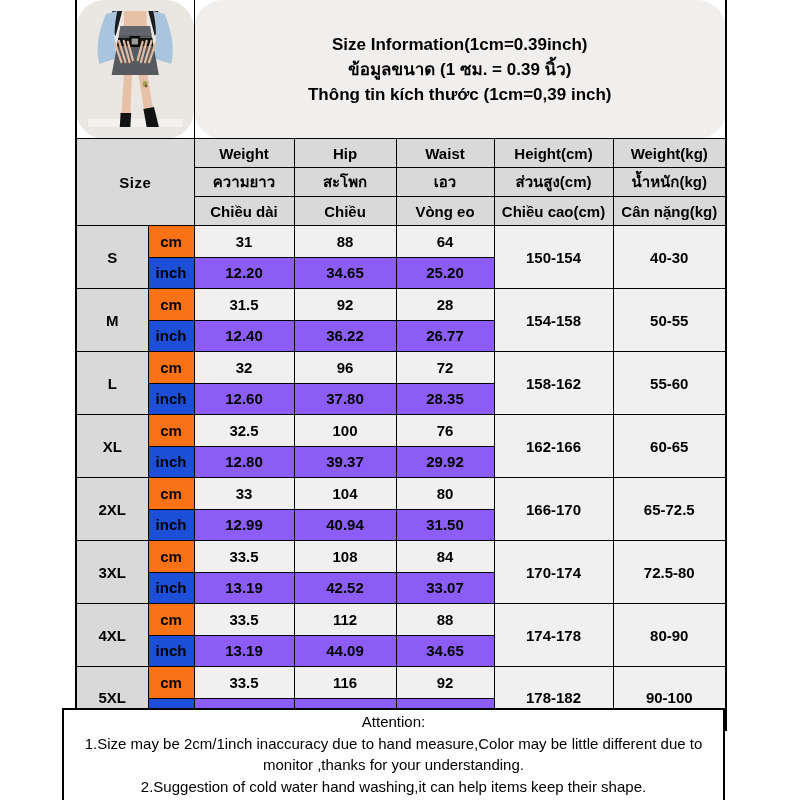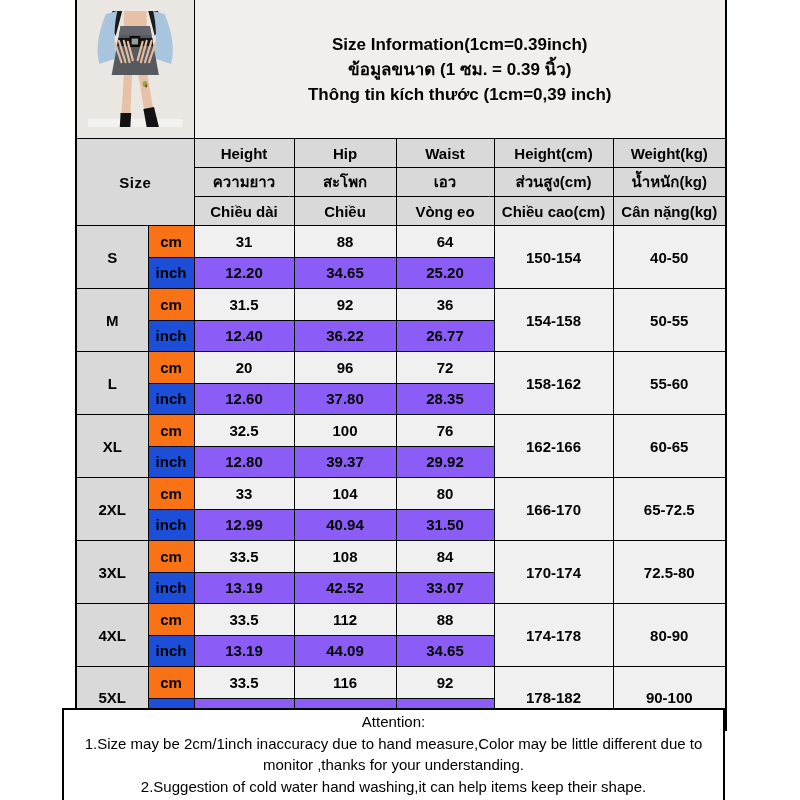--- a/index.html
+++ b/index.html
@@ -16,21 +16,21 @@
     position:absolute; left:75px; top:0;
     width:650px;
     border-collapse:collapse; table-layout:fixed;
     border:2px solid #000; border-top:none;
   }
   table.size-table td, table.size-table th {
     border:1px solid #000;
     text-align:center; vertical-align:middle;
     overflow:hidden;
   }
-  tr.band td { border-top:none; height:118px; padding:11px; }
+  tr.band td { border-top:none; height:118px; padding:11px;border-radius:29px; }
   td.photo-cell { background:#eae6e1; }
   td.title-cell { background:#f1efee; }
   .title-cell .t-line { font-weight:bold; font-size:17px; line-height:25px; }
 
   tr.head th { height:29px; background:#d9d9d9; font-weight:bold; font-size:15px; }
   th.size-head { font-size:28px; letter-spacing:0.5px;margin-top:32px; }
 
   tr.cm td, tr.in td { height:31.5px; font-weight:bold; font-size:15px; }
   td.sz   { background:#d9d9d9; font-size:16px; }
   td.u-cm { background:#f97316; }
@@ -112,21 +112,21 @@
       </td>
       <td colspan="5" class="title-cell">
         <div class="t-line">Size Information(1cm=0.39inch)</div>
         <div class="t-line">ข้อมูลขนาด (1 ซม. = 0.39 นิ้ว)</div>
         <div class="t-line">Thông tin kích thước (1cm=0,39 inch)</div>
       </td>
     </tr>
 
     <tr class="head">
       <th colspan="2" rowspan="3" class="size-head">Size</th>
-      <th>Height</th>
+      <th>Weight</th>
       <th>Hip</th>
       <th>Waist</th>
       <th>Height(cm)</th>
       <th>Weight(kg)</th>
     </tr>
     <tr class="head">
       <th>ความยาว</th>
       <th>สะโพก</th>
       <th>เอว</th>
       <th>ส่วนสูง(cm)</th>
@@ -140,49 +140,49 @@
       <th>Cân nặng(kg)</th>
     </tr>
 
     <tr class="cm">
       <td rowspan="2" class="sz">S</td>
       <td class="u-cm">cm</td>
       <td class="v">31</td>
       <td class="v">88</td>
       <td class="v">64</td>
       <td rowspan="2" class="rg">150-154</td>
-      <td rowspan="2" class="rg">40-50</td>
+      <td rowspan="2" class="rg">40-30</td>
     </tr>
     <tr class="in">
       <td class="u-in">inch</td>
       <td class="v">12.20</td>
       <td class="v">34.65</td>
       <td class="v">25.20</td>
     </tr>
 
     <tr class="cm">
       <td rowspan="2" class="sz">M</td>
       <td class="u-cm">cm</td>
       <td class="v">31.5</td>
       <td class="v">92</td>
-      <td class="v">36</td>
+      <td class="v">28</td>
       <td rowspan="2" class="rg">154-158</td>
       <td rowspan="2" class="rg">50-55</td>
     </tr>
     <tr class="in">
       <td class="u-in">inch</td>
       <td class="v">12.40</td>
       <td class="v">36.22</td>
       <td class="v">26.77</td>
     </tr>
 
     <tr class="cm">
       <td rowspan="2" class="sz">L</td>
       <td class="u-cm">cm</td>
-      <td class="v">20</td>
+      <td class="v">32</td>
       <td class="v">96</td>
       <td class="v">72</td>
       <td rowspan="2" class="rg">158-162</td>
       <td rowspan="2" class="rg">55-60</td>
     </tr>
     <tr class="in">
       <td class="u-in">inch</td>
       <td class="v">12.60</td>
       <td class="v">37.80</td>
       <td class="v">28.35</td>

